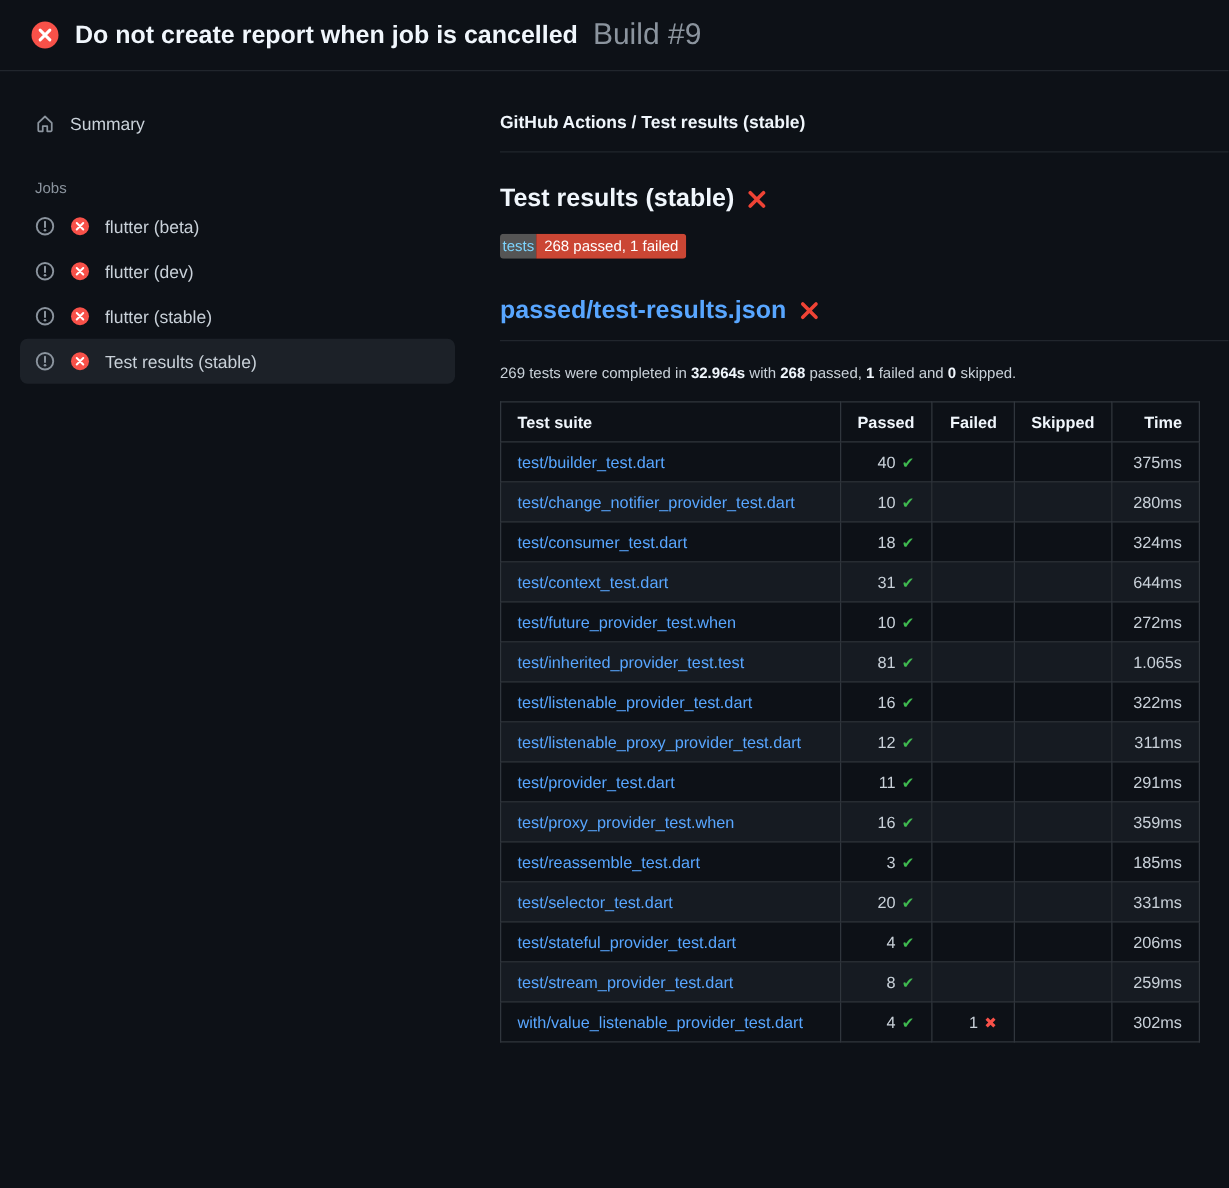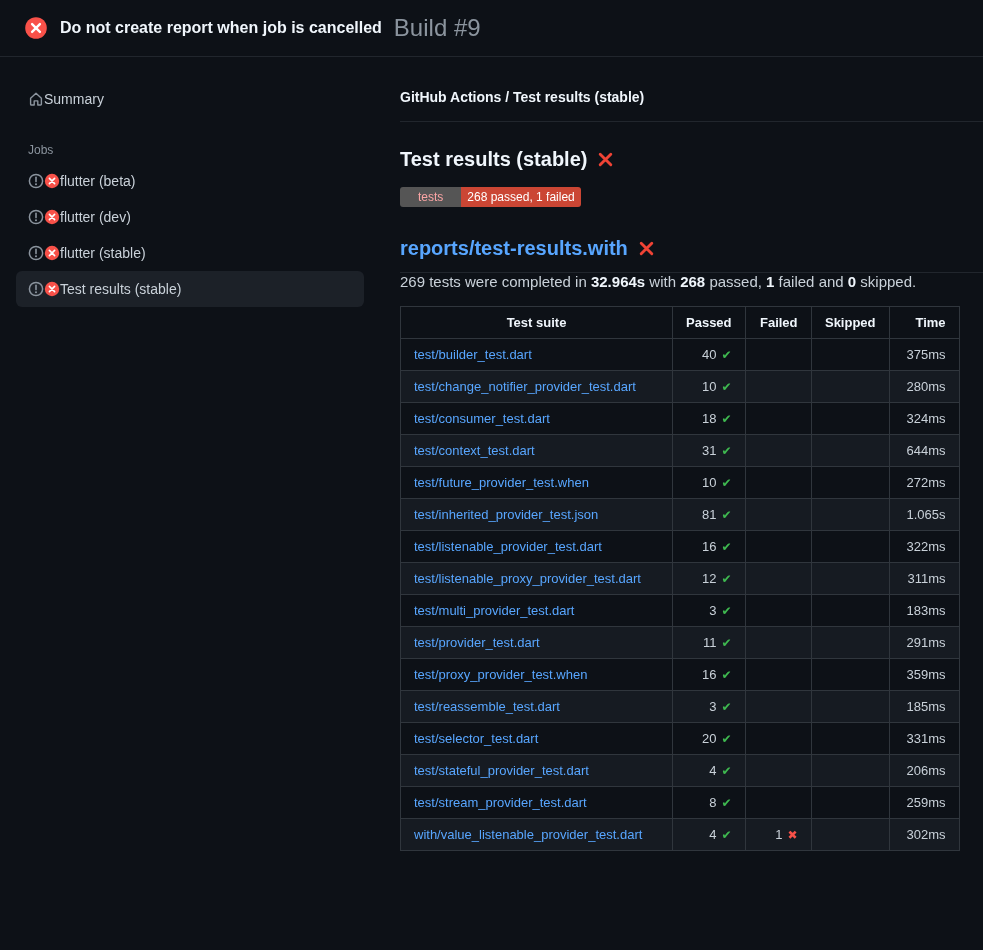--- a/index.html
+++ b/index.html
@@ -9,56 +9,56 @@
     --badge-label-bg:#555555; --badge-value-bg:#cb4634;
   }
   *{box-sizing:border-box}
   body{margin:0;width:983px;height:950px;background:var(--bg);color:var(--text);
        font-family:"Liberation Sans", sans-serif;font-size:14px;overflow:hidden}
   a{color:var(--link);text-decoration:none}
 
   
   .topbar{display:flex;align-items:center;gap:12px;height:57px;padding:0 24px;
           border-bottom:1px solid var(--divider)}
-  .topbar h1{font-size:16px;font-weight:700;color:var(--text-bright);margin:0;white-space:nowrap}
+  .topbar h1{font-size:20px;font-weight:700;color:var(--text-bright);margin:0;white-space:nowrap}
   .build-num{font-size:24px;color:var(--muted);white-space:nowrap}
 
   .layout{display:flex;align-items:flex-start}
 
   
   .sidebar{width:376px;flex-shrink:0;padding:24px 12px 0 16px}
-  .side-item{display:flex;align-items:center;padding:10px 12px;border-radius:6px;
+  .side-item{display:flex;align-items:center;gap:12px;padding:10px 12px;border-radius:6px;
              font-size:14px;color:var(--text);cursor:pointer}
   .side-item.selected{background:var(--selected-bg)}
   .jobs-label{margin:26px 0 6px 12px;font-size:12px;color:var(--muted)}
   .job-icon{display:none;line-height:0}
   .side-item.status-warning .job-icon.warning{display:inline-block}
   .side-item.status-failed  .job-icon.failed{display:inline-block}
   .icon16{width:16px;height:16px;line-height:0;display:inline-block}
 
   
   .main{flex:1;padding:32px 0 0 24px;min-width:0}
   .breadcrumb{font-size:14px;font-weight:700;color:var(--text-bright)}
   .status-line{margin-top:6px;font-size:12px;color:var(--muted)}
   .divider{border-bottom:1px solid var(--divider);margin-top:16px}
   .section-title{display:flex;align-items:center;gap:10px;margin-top:26px;
                  font-size:20px;font-weight:700;color:var(--text-bright)}
   .badge{display:inline-flex;margin-top:16px;font-size:12px;line-height:1;border-radius:3px;overflow:hidden}
-  .badge-label{background:var(--badge-label-bg);color:#fca5a5;padding:4px 18px}
+  .badge-label{background:var(--badge-label-bg);color:#7dd3fc;padding:4px 2px}
   .badge-value{background:var(--badge-value-bg);color:#fff;padding:4px 6px}
   .report-title{display:flex;align-items:center;gap:10px;margin-top:30px;
                 font-size:20px;font-weight:700;color:var(--link);
                 padding-bottom:12px;border-bottom:1px solid var(--divider)}
-  .summary-line{font-size:15px;color:var(--text)}
+  .summary-line{margin-top:18px;font-size:12px;color:var(--text)}
   .summary-line b{color:var(--text-bright)}
 
   
   table{margin-top:16px;border-collapse:collapse;font-size:13px;table-layout:fixed}
   th,td{border:1px solid var(--border);padding:8px 13px;white-space:nowrap;overflow:hidden}
-  th{font-weight:700;color:var(--text-bright);text-align:center}
+  th{font-weight:700;color:var(--text-bright);text-align:left}
   th.num,td.num,th.time-col,td.time{text-align:right}
   tbody tr:nth-child(even){background:var(--panel-alt)}
   .col-suite{width:272px}.col-passed{width:69px}.col-failed{width:66px}
   .col-skipped{width:78px}.col-time{width:70px}
   td .mark{margin-left:5px;font-size:12px}
   .mark.check{color:var(--success)}
   .mark.cross{color:var(--danger)}
   .xicon{line-height:0;display:inline-block}
 </style>
 </head>
@@ -173,21 +173,21 @@
           </svg>
       </span>
     </div>
 
     <div class="badge">
       <span class="badge-label">tests</span>
       <span class="badge-value">268 passed, 1 failed</span>
     </div>
 
     <div class="report-title">
-      <span>reports/test-results.with</span>
+      <span>passed/test-results.json</span>
       <span class="xicon">
         <svg width="17" height="17" viewBox="0 0 16 16">
             <use href="#svg-red-x"></use>
           </svg>
       </span>
     </div>
 
     <div class="summary-line"><span>269 tests were completed in </span><b>32.964s</b><span> with </span><b>268</b><span> passed, </span><b>1</b><span> failed and </span><b>0</b><span> skipped.</span></div>
 
     <table>
@@ -237,46 +237,39 @@
     <td class="time">644ms</td>
   </tr>
           <tr>
     <td class="suite"><a href="#">test/future_provider_test.when</a></td>
     <td class="num passed"><span class="val">10</span><span class="mark check">✔</span></td>
     <td class="num failed"><span class="val"></span></td>
     <td class="num skipped"><span class="val"></span></td>
     <td class="time">272ms</td>
   </tr>
           <tr>
-    <td class="suite"><a href="#">test/inherited_provider_test.json</a></td>
+    <td class="suite"><a href="#">test/inherited_provider_test.test</a></td>
     <td class="num passed"><span class="val">81</span><span class="mark check">✔</span></td>
     <td class="num failed"><span class="val"></span></td>
     <td class="num skipped"><span class="val"></span></td>
     <td class="time">1.065s</td>
   </tr>
           <tr>
     <td class="suite"><a href="#">test/listenable_provider_test.dart</a></td>
     <td class="num passed"><span class="val">16</span><span class="mark check">✔</span></td>
     <td class="num failed"><span class="val"></span></td>
     <td class="num skipped"><span class="val"></span></td>
     <td class="time">322ms</td>
   </tr>
           <tr>
     <td class="suite"><a href="#">test/listenable_proxy_provider_test.dart</a></td>
     <td class="num passed"><span class="val">12</span><span class="mark check">✔</span></td>
     <td class="num failed"><span class="val"></span></td>
     <td class="num skipped"><span class="val"></span></td>
     <td class="time">311ms</td>
-  </tr>
-          <tr>
-    <td class="suite"><a href="#">test/multi_provider_test.dart</a></td>
-    <td class="num passed"><span class="val">3</span><span class="mark check">✔</span></td>
-    <td class="num failed"><span class="val"></span></td>
-    <td class="num skipped"><span class="val"></span></td>
-    <td class="time">183ms</td>
   </tr>
           <tr>
     <td class="suite"><a href="#">test/provider_test.dart</a></td>
     <td class="num passed"><span class="val">11</span><span class="mark check">✔</span></td>
     <td class="num failed"><span class="val"></span></td>
     <td class="num skipped"><span class="val"></span></td>
     <td class="time">291ms</td>
   </tr>
           <tr>
     <td class="suite"><a href="#">test/proxy_provider_test.when</a></td>

